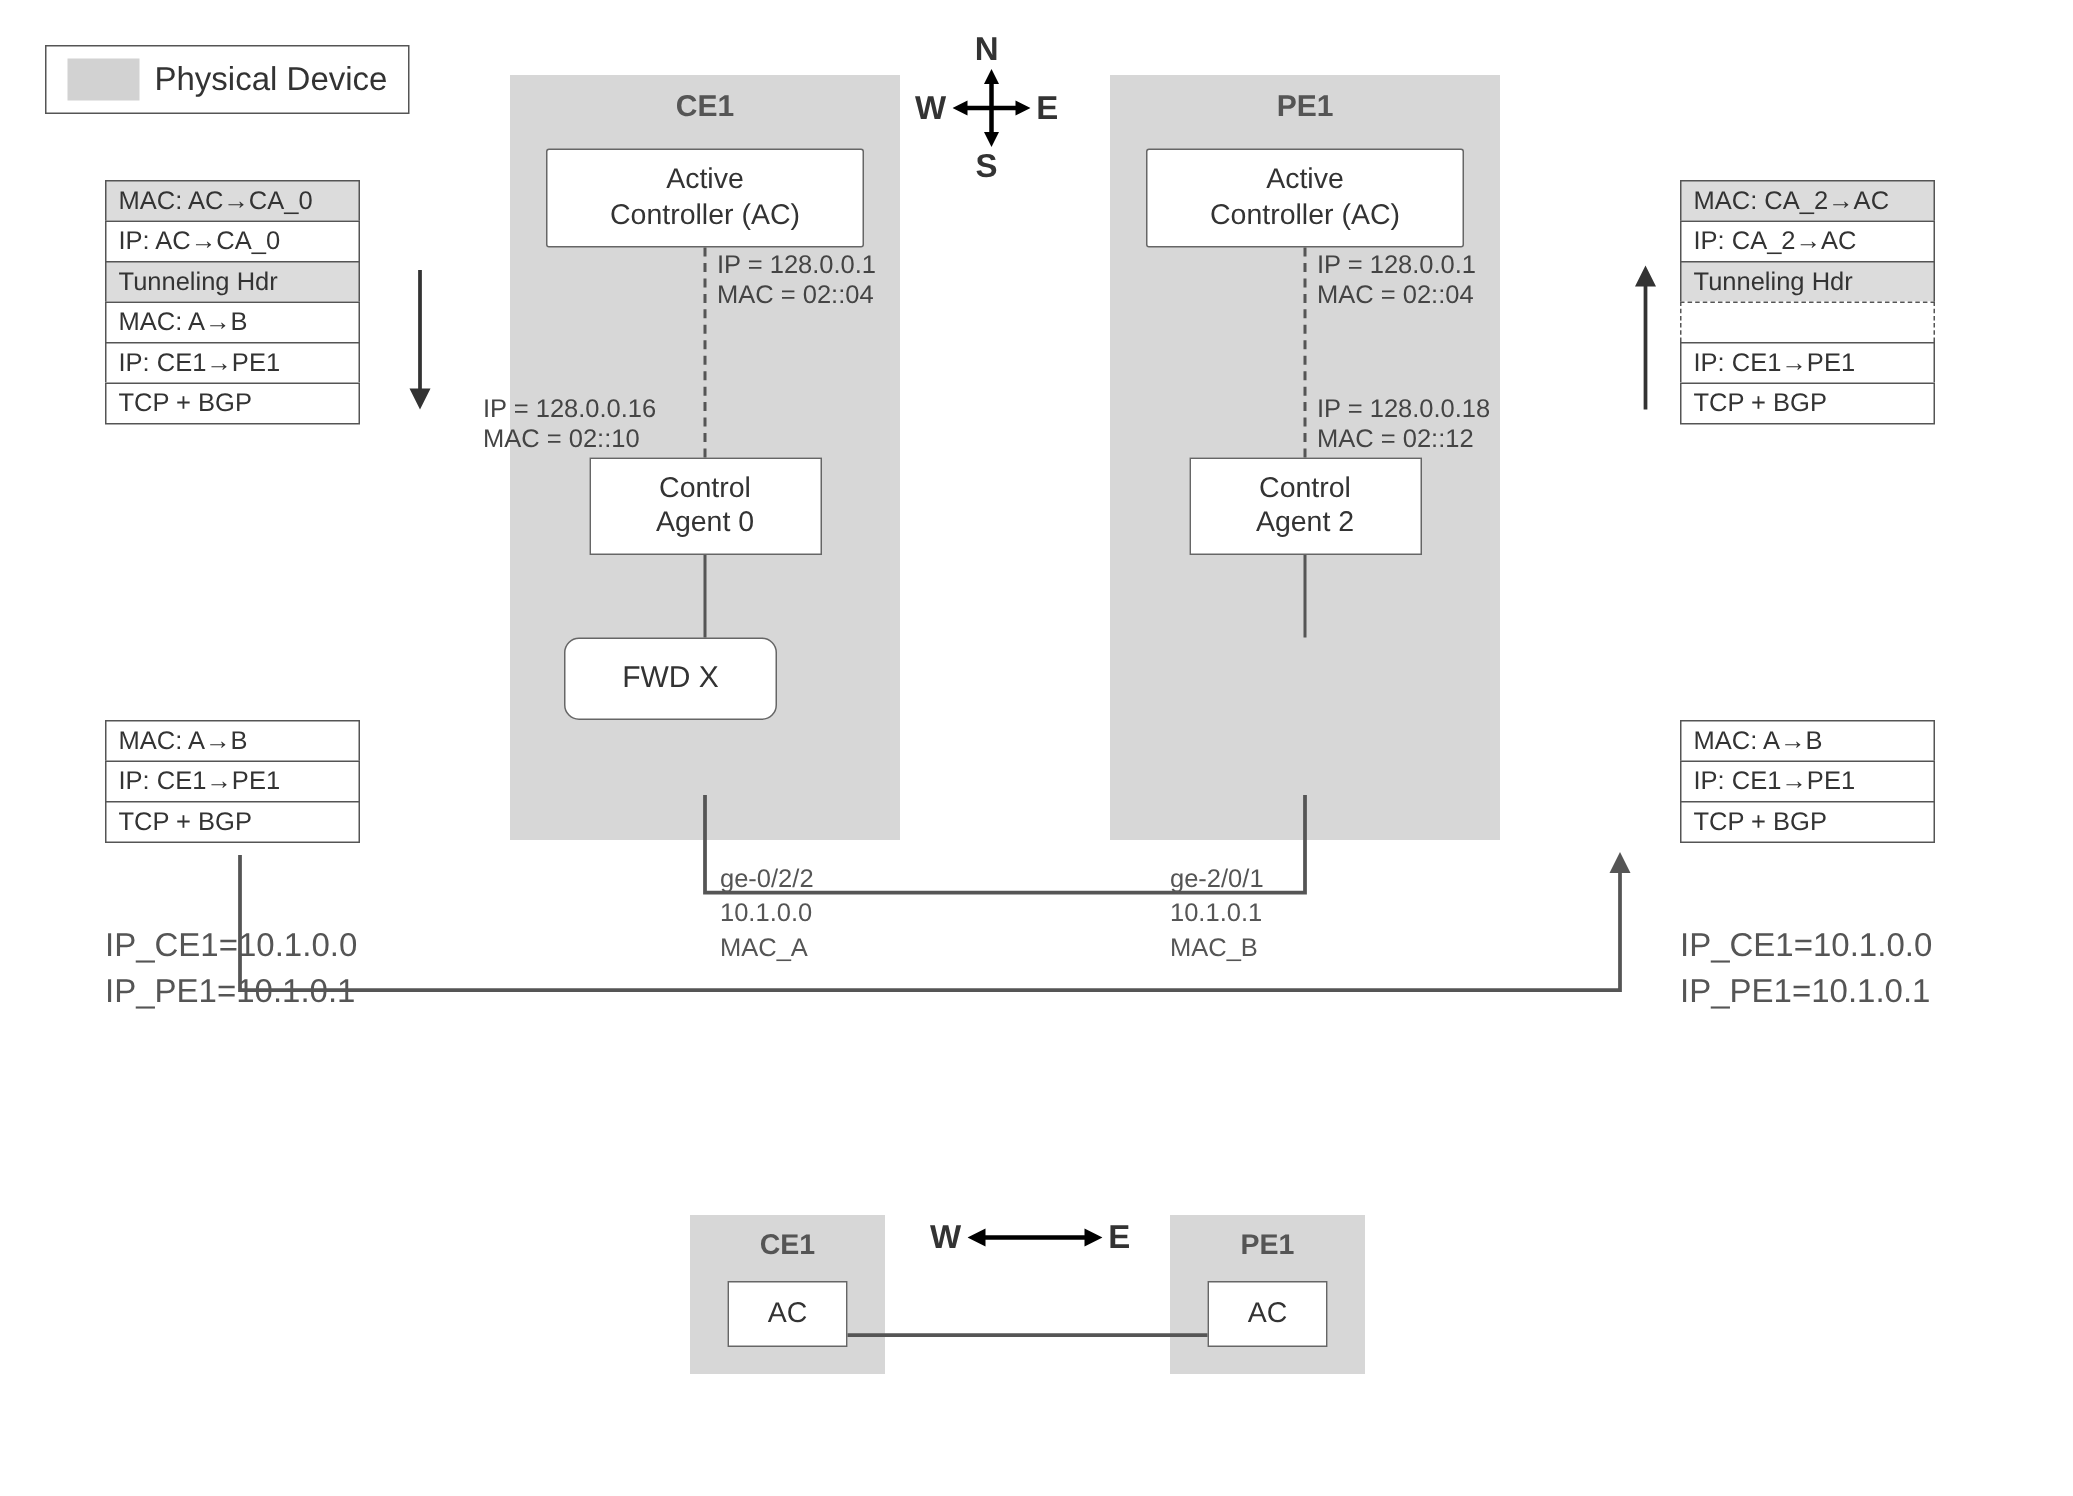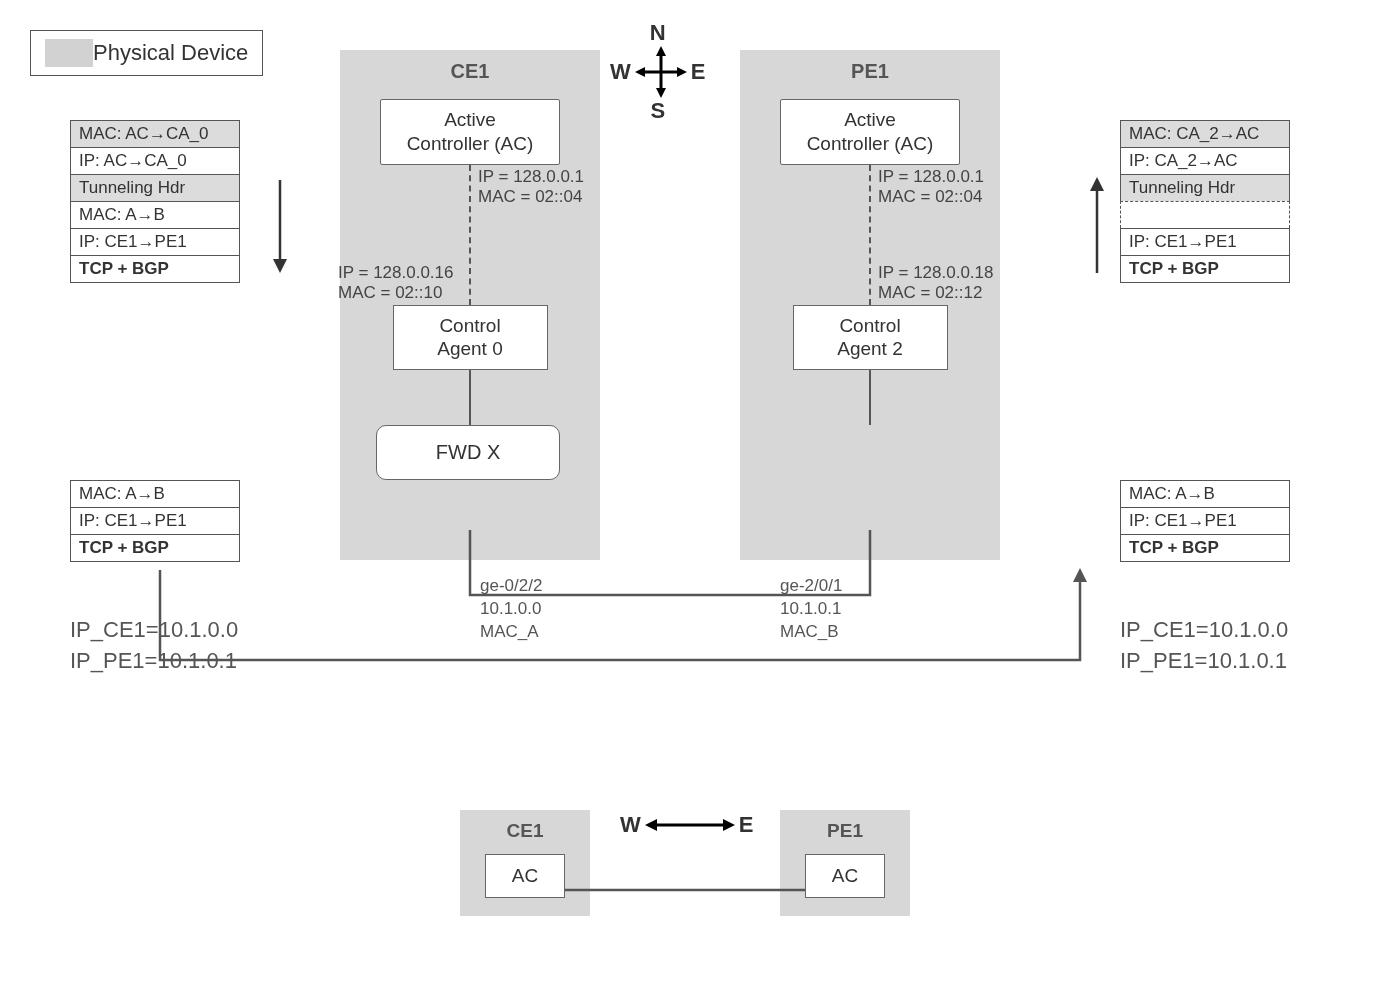--- a/index.html
+++ b/index.html
@@ -10,20 +10,21 @@
     margin: 0;
     padding: 20px;
     background: #fff;
     width: 1382px;
   }
   .legend-box {
     display: inline-flex;
     align-items: center;
     border: 1.5px solid #555;
     padding: 8px 14px;
+    gap: 10px;
     font-size: 22px;
   }
   .legend-swatch {
     width: 48px;
     height: 28px;
     background: #d2d2d2;
   }
   .compass {
     position: absolute;
     left: 610px;
@@ -54,23 +55,23 @@
   }
   .node {
     background: #fff;
     border: 1.5px solid #666;
     margin: 0 auto;
     text-align: center;
     padding: 8px 6px;
     font-size: 19px;
     line-height: 1.25;
   }
-  .node.controller { width: 180px; border-radius: 2px; }
+  .node.controller { width: 212px; border-radius: 2px; }
   .node.agent { width: 155px; }
-  .node.fwd { width: 184px; padding: 14px 6px; border-radius: 10px; font-size:20px;margin-left:36px; }
+  .node.fwd { width: 142px; padding: 14px 6px; border-radius: 10px; font-size:20px;margin-left:36px; }
   .vconn {
     height: 120px;
     display:flex;
     justify-content:center;
     align-items:center;
     position:relative;
   }
   .vline-dashed {
     border-left: 2.5px dashed #555;
     height: 100%;
@@ -92,21 +93,21 @@
   .pkt-stack .cell {
     border: 1.2px solid #555;
     border-bottom: none;
     padding: 3px 8px;
     text-align:left;
     background:#fff;
     min-width: 170px;
   }
   .pkt-stack .cell.shaded { background:#dcdcdc; }
   .pkt-stack .cell.dashed { border-style:dashed; border-bottom:none; }
-  .pkt-stack .cell:last-child { border-bottom:1.2px solid #555;font-weight:bold; }
+  .pkt-stack .cell:last-child { border-bottom:1.2px solid #555; }
   .arrow-v {
     position:absolute;
     font-size:38px;
     color:#333;
   }
   .ip-note {
     position:absolute;
     font-size:22px;
     color:#555;
     line-height:1.4;
@@ -165,21 +166,21 @@
   <div class="device" style="left:320px; top:30px; height:510px;">
     <div class="device-title">CE1</div>
     <div class="node controller" style="white-space:pre-line;">Active
 Controller (AC)</div>
     <div class="vconn" style="height:140px;">
       <div class="vline-dashed"></div>
       <div class="conn-label" style="left:138px; top:2px;">
         <div>IP =  128.0.0.1</div>
         <div>MAC = 02::04</div>
       </div>
-      <div class="conn-label" style="left:-18px; bottom:2px; text-align:left;margin-left:16px;">
+      <div class="conn-label" style="left:-18px; bottom:2px; text-align:left;">
         <div>IP =  128.0.0.16</div>
         <div>MAC = 02::10</div>
       </div>
     </div>
     <div class="node agent" style="white-space:pre-line;">Control
 Agent 0</div>
     <div class="vconn" style="height:55px;">
       <div class="vline-solid"></div>
     </div>
     <div class="node fwd">FWD X</div>

